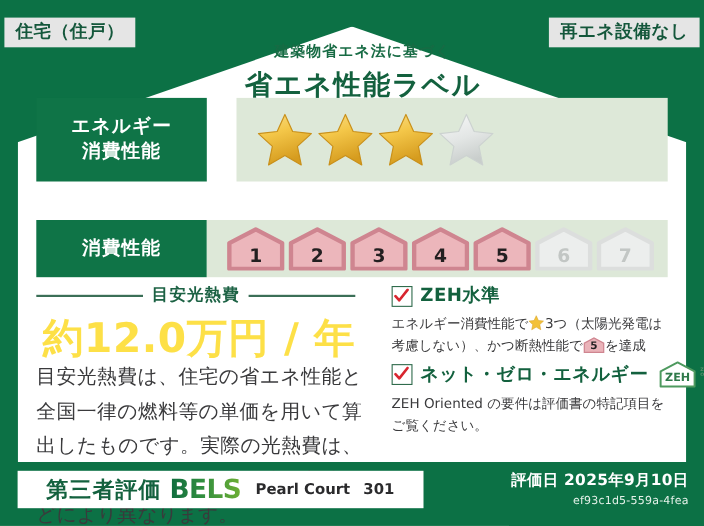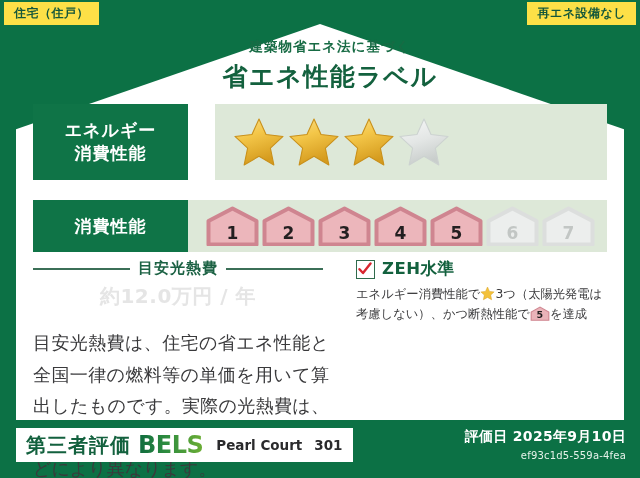--- a/index.html
+++ b/index.html
@@ -8,25 +8,25 @@
     font-family:"DejaVu Sans","Liberation Sans",sans-serif;
     background:#0c7145;
   }
   #label{
     position:relative;width:640px;height:478px;
     background:#0c7145;
   }
 
   
   .corner-badge{
-    position:absolute;top:2px;
-    background:#fde047;
+    position:absolute;top:16px;
+    background:#e5e5e5;
     color:#14573b;
     font-weight:bold;
-    font-size:12px;
+    font-size:16px;
     letter-spacing:0.5px;
     padding:5px 10px 6px 10px;
     line-height:1;
     white-space:nowrap;
   }
   .corner-badge.left{left:4px;}
   .corner-badge.right{right:4px;}
 
   
   .house{
@@ -64,21 +64,21 @@
     flex:0 0 155px;
     text-align:center;
   }
   .row-body{
     flex:1 1 auto;
     background:#dde8d8;
     display:flex;align-items:center;
     padding-left:18px;
   }
 
-  #row-energy{top:104px;height:76px;gap:27px;}
+  #row-energy{top:89px;height:76px;gap:27px;}
   #row-insul {top:200px;height:52px;}
 
   
   .stars{display:flex;align-items:center;gap:3px;}
   .star{width:52px;height:52px;display:block;}
 
   
   .houses{display:flex;align-items:flex-end;gap:3px;}
   .hbadge{
     position:relative;width:53px;height:40px;
@@ -98,22 +98,22 @@
   .cost-head{
     position:absolute;left:33px;top:259px;width:290px;
     display:flex;align-items:center;gap:8px;
   }
   .cost-head .line{flex:1 1 auto;height:2px;background:#3b6f57;}
   .cost-head .txt{
     color:#1c6244;font-weight:bold;font-size:15px;letter-spacing:1px;white-space:nowrap;
   }
   .cost-value{
     position:absolute;left:33px;top:283px;width:290px;
-    text-align:center;
-    color:#e5e5e5;font-weight:bold;font-size:20px;letter-spacing:0.5px;
+    text-align:right;
+    color:#fde047;font-weight:bold;font-size:37px;letter-spacing:0.5px;
   }
   .cost-note{
     position:absolute;left:33px;top:327px;width:296px;
     color:#3a3a3c;font-size:18px;line-height:1.75;
     text-align:justify;
   }
 
   
   .vsep{
     position:absolute;left:341px;top:258px;width:1px;height:140px;
@@ -154,21 +154,21 @@
   .zeh-logo .ori{
     font-size:4.3px;color:#5b8f6e;line-height:1.15;margin-left:1px;font-weight:bold;
     white-space:nowrap;
   }
 
   
   .footer-left{
     position:absolute;left:16px;top:428px;height:34px;
     background:#ffffff;
     display:flex;align-items:center;
-    padding:0 10px;
+    padding:0 26px;
   }
   .bels-jp{
     color:#13613e;font-weight:bold;font-size:20px;letter-spacing:1px;
   }
   .bels-logo{
     font-weight:bold;font-size:24px;letter-spacing:-0.5px;margin-left:7px;
     background:linear-gradient(90deg,#0f6b3f 0%,#2f8d3f 45%,#6cae34 100%);
     -webkit-background-clip:text;background-clip:text;color:transparent;
   }
   .bels-prop{
@@ -329,20 +329,41 @@
     </div>
     <div class="zeh-desc">
       <span>エネルギー消費性能で</span><span class="inline-star"><svg viewBox="0 0 24 24">
             <polygon points="12,1.6 15.2,8.6 22.6,9.4 17.1,14.5 18.6,22 12,18.2 5.4,22 6.9,14.5 1.4,9.4 8.8,8.6" fill="#f3c13a" stroke="#d9a52b" stroke-width="0.8"></polygon>
           </svg></span><span>3つ（太陽光発電は考慮しない）、かつ断熱性能で</span><span class="inline-5"><svg viewBox="0 0 53 40" style="position:absolute;left:0;top:0;width:20px;height:15px;">
             <polygon points="3,38 3,16 26.5,3 50,16 50,38" fill="#eab3b9" stroke="#cf8590" stroke-width="3"></polygon>
           </svg><span>5</span></span><span>を達成</span>
     </div>
   </div>
 
+  <div class="zeh-block" id="zeh-2">
+    <div class="zeh-head">
+      <span class="chk">
+        <svg viewBox="0 0 14 14">
+            <path d="M1.5 7.2 L5 11 L12.5 1.5" stroke="#d8262f" stroke-width="2.4" fill="none" stroke-linecap="round" stroke-linejoin="round"></path>
+          </svg>
+      </span>
+      <span class="zeh-title">ネット・ゼロ・エネルギー</span>
+      <span class="zeh-logo">
+        <svg viewBox="0 0 46 32">
+            <path d="M4 30 L4 13 L23 3 L42 13 L42 30 Z" fill="#ffffff" stroke="#4e9a5f" stroke-width="2.2" stroke-linejoin="round"></path>
+            <text x="23" y="24" text-anchor="middle" font-family="DejaVu Sans, sans-serif" font-size="12.5" font-weight="bold" fill="#2f7a4a">ZEH</text>
+          </svg>
+        <span class="ori">
+          <span>ZEH</span><br>
+          <span>Oriented</span>
+        </span>
+      </span>
+    </div>
+    <div class="zeh-desc">ZEH Oriented の要件は評価書の特記項目をご覧ください。</div>
+  </div>
 
   <div class="footer-left">
     <span class="bels-jp">第三者評価</span>
     <span class="bels-logo">BELS</span>
     <span class="bels-prop">Pearl Court</span>
     <span class="bels-unit">301</span>
   </div>
 
   <div class="footer-right">
     <div class="eval-date">

